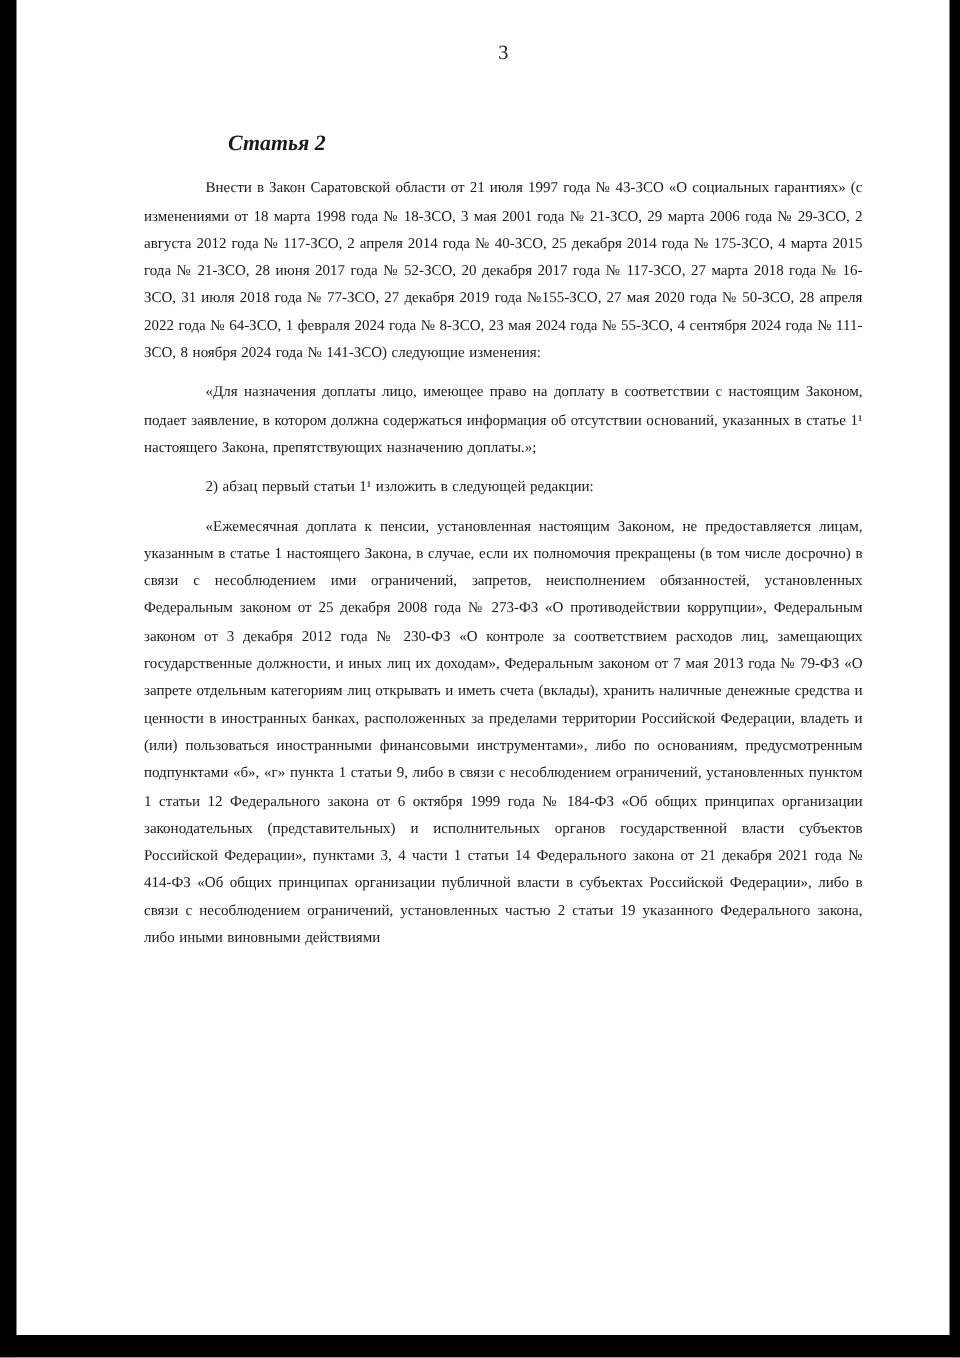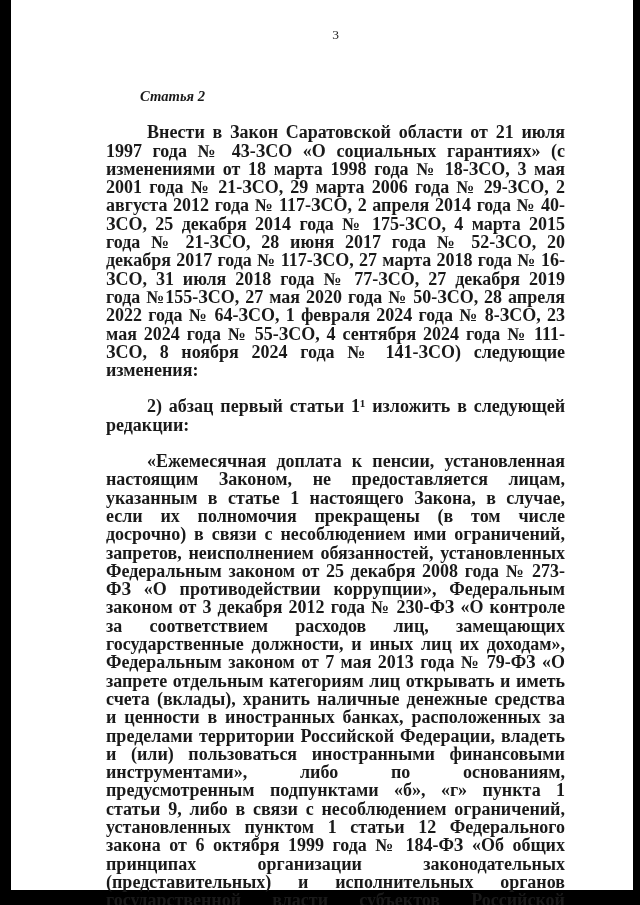--- a/index.html
+++ b/index.html
@@ -44,40 +44,40 @@
     text-align: center;
     font-size: 13.5px;
     margin: 0 0 44px 0;
   }
   .heading {
     font-weight: bold;
     font-style: italic;
     font-size: 14.6px;
     line-height: 18.3px;
     text-indent: 52px;
-    margin: 0;
+    margin: 12px;
   }
   p.para {
-    margin: 18px;
-    font-size: 18px;
+    margin: 8px;
+    font-size: 10px;
     line-height: 18.3px;
     text-align: justify;
     text-indent: 41px;
     word-spacing: 0.5px;
-    font-weight: bold;
   }
 </style>
 </head>
 <body>
 
 <div class="page">
   <div class="scan-left"></div>
   <div class="scan-right"></div>
   <div class="scan-bottom"></div>
 
   <div class="content">
     <div class="page-number">3</div>
     <div class="heading">Статья 2</div>
     <p class="para">Внести в Закон Саратовской области от 21 июля 1997 года № 43-ЗСО «О социальных гарантиях» (с изменениями от 18 марта 1998 года № 18-ЗСО, 3 мая 2001 года № 21-ЗСО, 29 марта 2006 года № 29-ЗСО, 2 августа 2012 года № 117-ЗСО, 2 апреля 2014 года № 40-ЗСО, 25 декабря 2014 года № 175-ЗСО, 4 марта 2015 года № 21-ЗСО, 28 июня 2017 года № 52-ЗСО, 20 декабря 2017 года № 117-ЗСО, 27 марта 2018 года № 16-ЗСО, 31 июля 2018 года № 77-ЗСО, 27 декабря 2019 года №155-ЗСО, 27 мая 2020 года № 50-ЗСО, 28 апреля 2022 года № 64-ЗСО, 1 февраля 2024 года № 8-ЗСО, 23 мая 2024 года № 55-ЗСО, 4 сентября 2024 года № 111-ЗСО, 8 ноября 2024 года № 141-ЗСО) следующие изменения:</p>
+    <p class="para">«Для назначения доплаты лицо, имеющее право на доплату в соответствии с настоящим Законом, подает заявление, в котором должна содержаться информация об отсутствии оснований, указанных в статье 1¹ настоящего Закона, препятствующих назначению доплаты.»;</p>
     <p class="para">2) абзац первый статьи 1¹ изложить в следующей редакции:</p>
     <p class="para">«Ежемесячная доплата к пенсии, установленная настоящим Законом, не предоставляется лицам, указанным в статье 1 настоящего Закона, в случае, если их полномочия прекращены (в том числе досрочно) в связи с несоблюдением ими ограничений, запретов, неисполнением обязанностей, установленных Федеральным законом от 25 декабря 2008 года № 273-ФЗ «О противодействии коррупции», Федеральным законом от 3 декабря 2012 года № 230-ФЗ «О контроле за соответствием расходов лиц, замещающих государственные должности, и иных лиц их доходам», Федеральным законом от 7 мая 2013 года № 79-ФЗ «О запрете отдельным категориям лиц открывать и иметь счета (вклады), хранить наличные денежные средства и ценности в иностранных банках, расположенных за пределами территории Российской Федерации, владеть и (или) пользоваться иностранными финансовыми инструментами», либо по основаниям, предусмотренным подпунктами «б», «г» пункта 1 статьи 9, либо в связи с несоблюдением ограничений, установленных пунктом 1 статьи 12 Федерального закона от 6 октября 1999 года № 184-ФЗ «Об общих принципах организации законодательных (представительных) и исполнительных органов государственной власти субъектов Российской Федерации», пунктами 3, 4 части 1 статьи 14 Федерального закона от 21 декабря 2021 года № 414-ФЗ «Об общих принципах организации публичной власти в субъектах Российской Федерации», либо в связи с несоблюдением ограничений, установленных частью 2 статьи 19 указанного Федерального закона, либо иными виновными действиями</p>
   </div>
 </div>
 
 </body></html>

